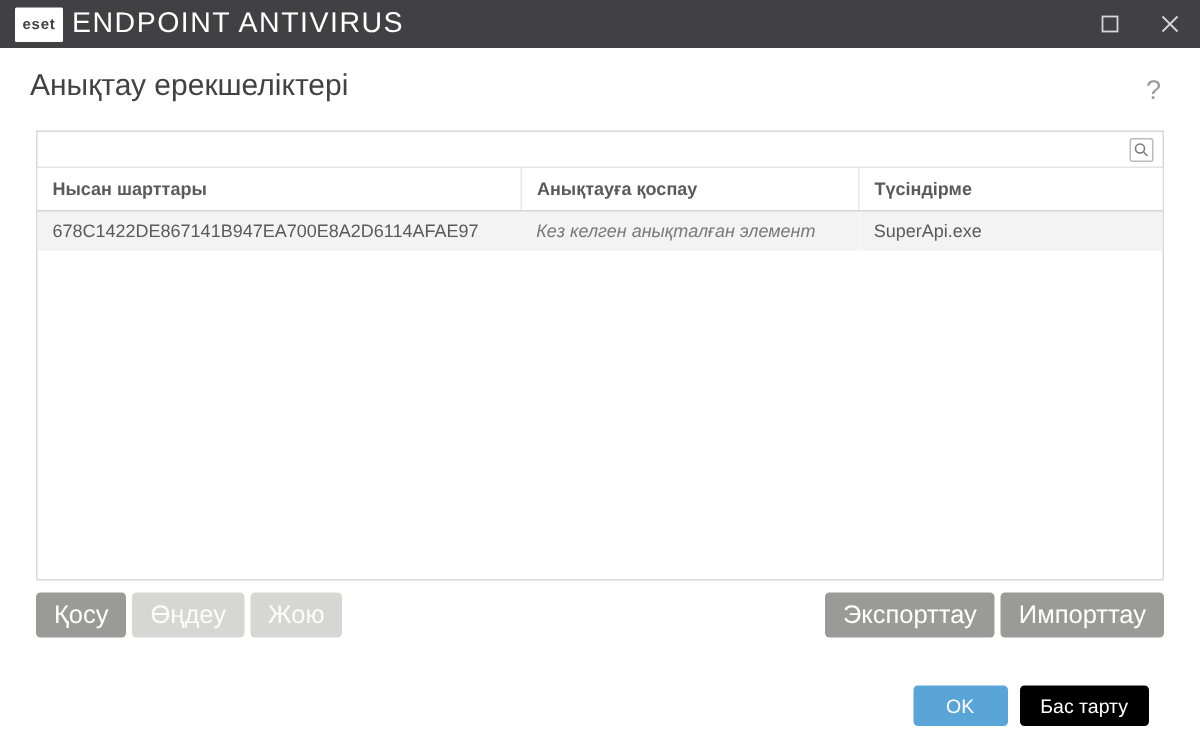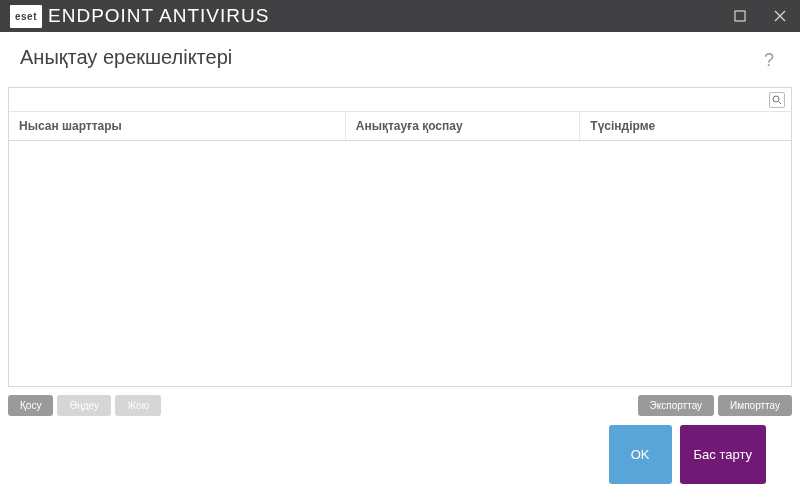--- a/index.html
+++ b/index.html
@@ -11,42 +11,42 @@
   .titlebar .brand { background: #fff; color: #414042; font-weight: bold; font-size: 10px; padding: 6px 5px; border-radius: 1px; margin-right: 6px; letter-spacing: 0.5px;}
   .titlebar .appname { font-weight: 300; letter-spacing: 1px; font-size: 19px;}
   .titlebar .spacer { flex: 1; }
   .titlebar .winbtn { width: 40px; height: 32px; display: flex; align-items: center; justify-content: center; cursor: pointer; }
   .titlebar .winbtn svg { stroke: #d8d8d8; }
   .header {
     display: flex; align-items: flex-start; padding: 14px 20px 12px 20px;
   }
   .header h1 { font-size: 20px; font-weight: 400; color: #424242; flex: 1; }
   .help { color: #9a9a9a; font-size: 18px; cursor: pointer; padding: 4px 6px;}
-  .content { padding: 0 8px; }
+  .content { padding: 0 24px; }
   .tablewrap { border: 1px solid #d8d8d8; height: 300px; position: relative; background: #fff;}
   .searchbar { height: 24px; border-bottom: 1px solid #e4e4e4; display:flex; justify-content:flex-end; align-items:center; padding-right:6px;}
   .searchbar .sicon{ width:16px; height:16px; border:1px solid #bcbcbc; border-radius:2px; display:flex; align-items:center; justify-content:center; cursor:pointer;}
   table { width: 100%; border-collapse: collapse; table-layout: fixed; font-size: 12px; color: #5a5a5a;}
   thead th { text-align: left; font-weight: 600; color: #5a5a5a; padding: 7px 10px; border-bottom: 1px solid #d8d8d8; background:#fff;}
   thead th + th { border-left: 1px solid #e8e8e8; }
   tbody td { padding: 6px 10px; white-space: nowrap; overflow: hidden; text-overflow: ellipsis;}
   tbody tr.sel { background: #f3f3f3; }
   tbody tr.sel td.italic { font-style: italic; color: #7a7a7a;}
   .btnrow { display: flex; margin-top: 8px; gap: 4px; }
   .btnrow .spacer { flex: 1; }
   .btn {
-    background: #9a9a99; color: #fff; border: none; padding: 5px 12px; font-size: 10px;
+    background: #9a9a99; color: #fff; border: none; padding: 5px 12px; font-size: 17px;
     border-radius: 3px; cursor: pointer; font-family: inherit;
   }
   .btn.disabled { background: #d6d6d5; color: #fcfcfc; cursor: default; }
   .footer {
     position: absolute; bottom: 0; right: 14px; left:0; padding: 14px 20px 16px; display: flex; justify-content: flex-end; gap: 8px;
   }
   .btn.primary { background: #5aa5d8; padding: 6px 22px; font-size: 13px;}
-  .btn.secondary { background: #701a75; padding: 22px 14px; font-size: 13px;}
+  .btn.secondary { background: #000000; padding: 6px 14px; font-size: 13px;}
 </style>
 </head>
 <body>
 
 <div class="titlebar">
   <span class="brand">eset</span>
   <span class="appname">ENDPOINT ANTIVIRUS</span>
   <span class="spacer"></span>
   <div class="winbtn">
     <svg width="12" height="12">
@@ -83,20 +83,25 @@
           <col style="width:27%">
         </colgroup>
       <thead>
         <tr>
           <th>Нысан шарттары</th>
           <th>Анықтауға қоспау</th>
           <th>Түсіндірме</th>
         </tr>
       </thead>
       <tbody id="tbody">
+          <tr class="sel">
+            <td>678C1422DE867141B947EA700E8A2D6114AFAE97</td>
+            <td class="italic">Кез келген анықталған элемент</td>
+            <td>SuperApi.exe</td>
+          </tr>
         </tbody>
     </table>
   </div>
 
   <div class="btnrow">
     <button class="btn">Қосу</button>
     <button class="btn disabled">Өңдеу</button>
     <button class="btn disabled">Жою</button>
     <span class="spacer"></span>
     <button class="btn">Экспорттау</button>

